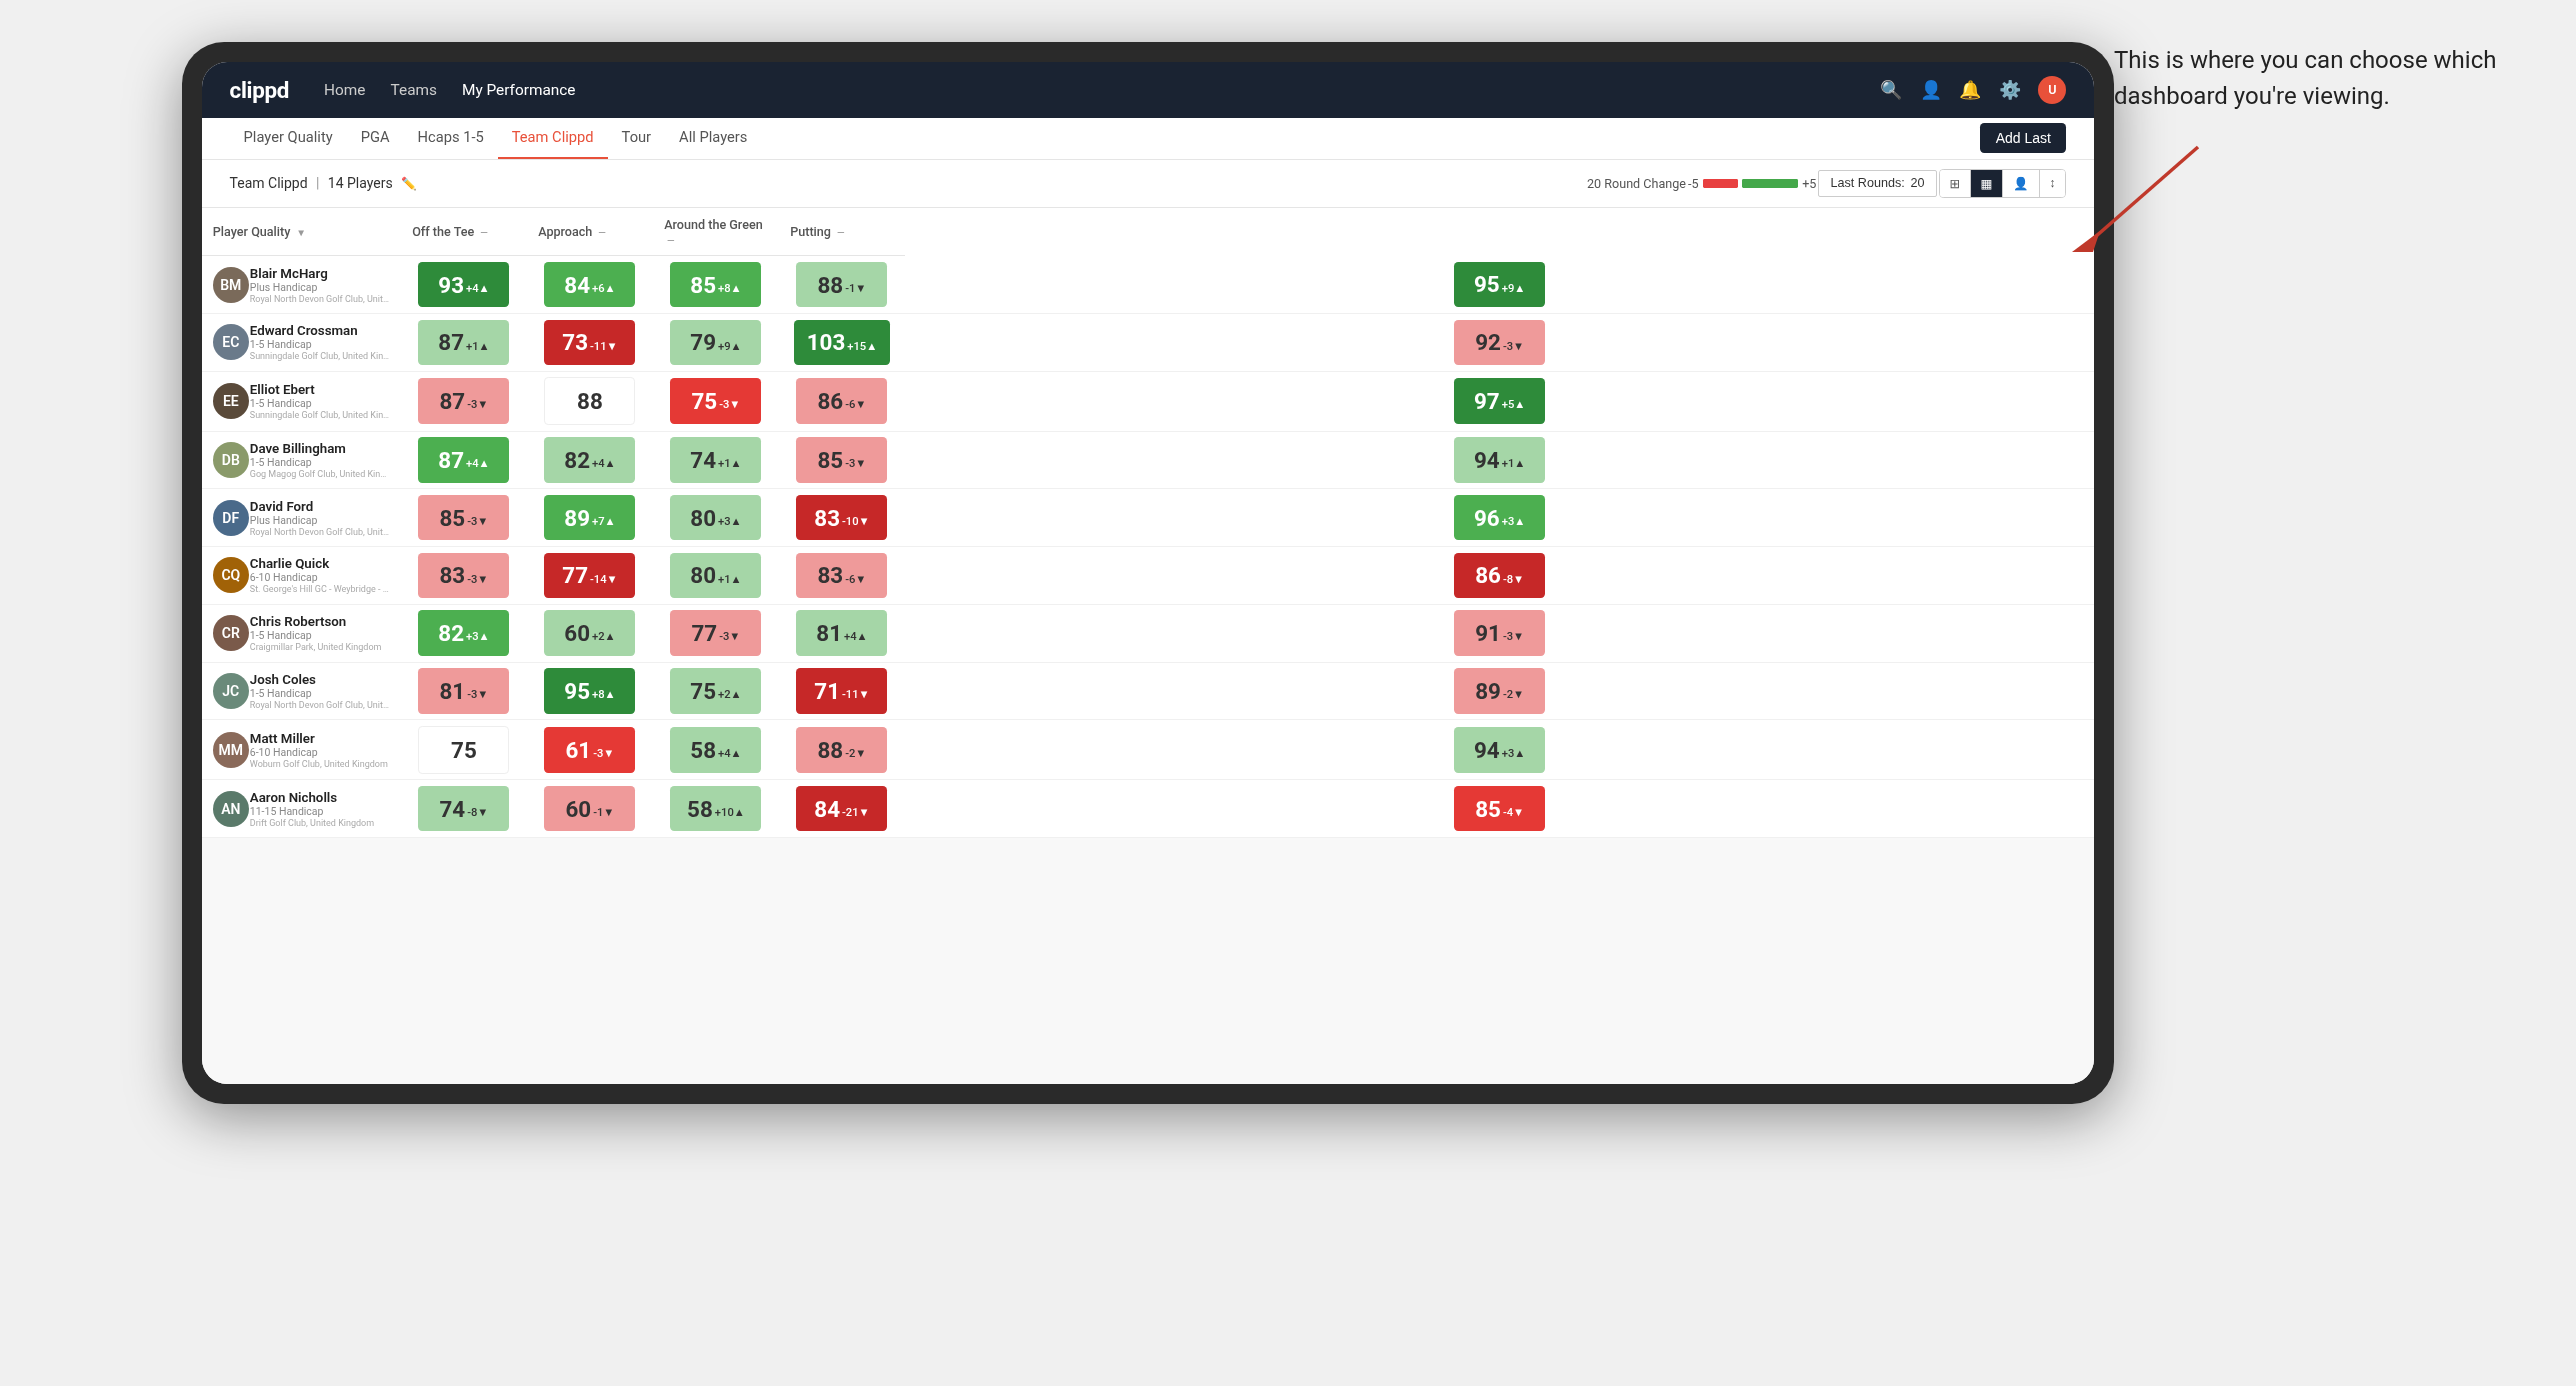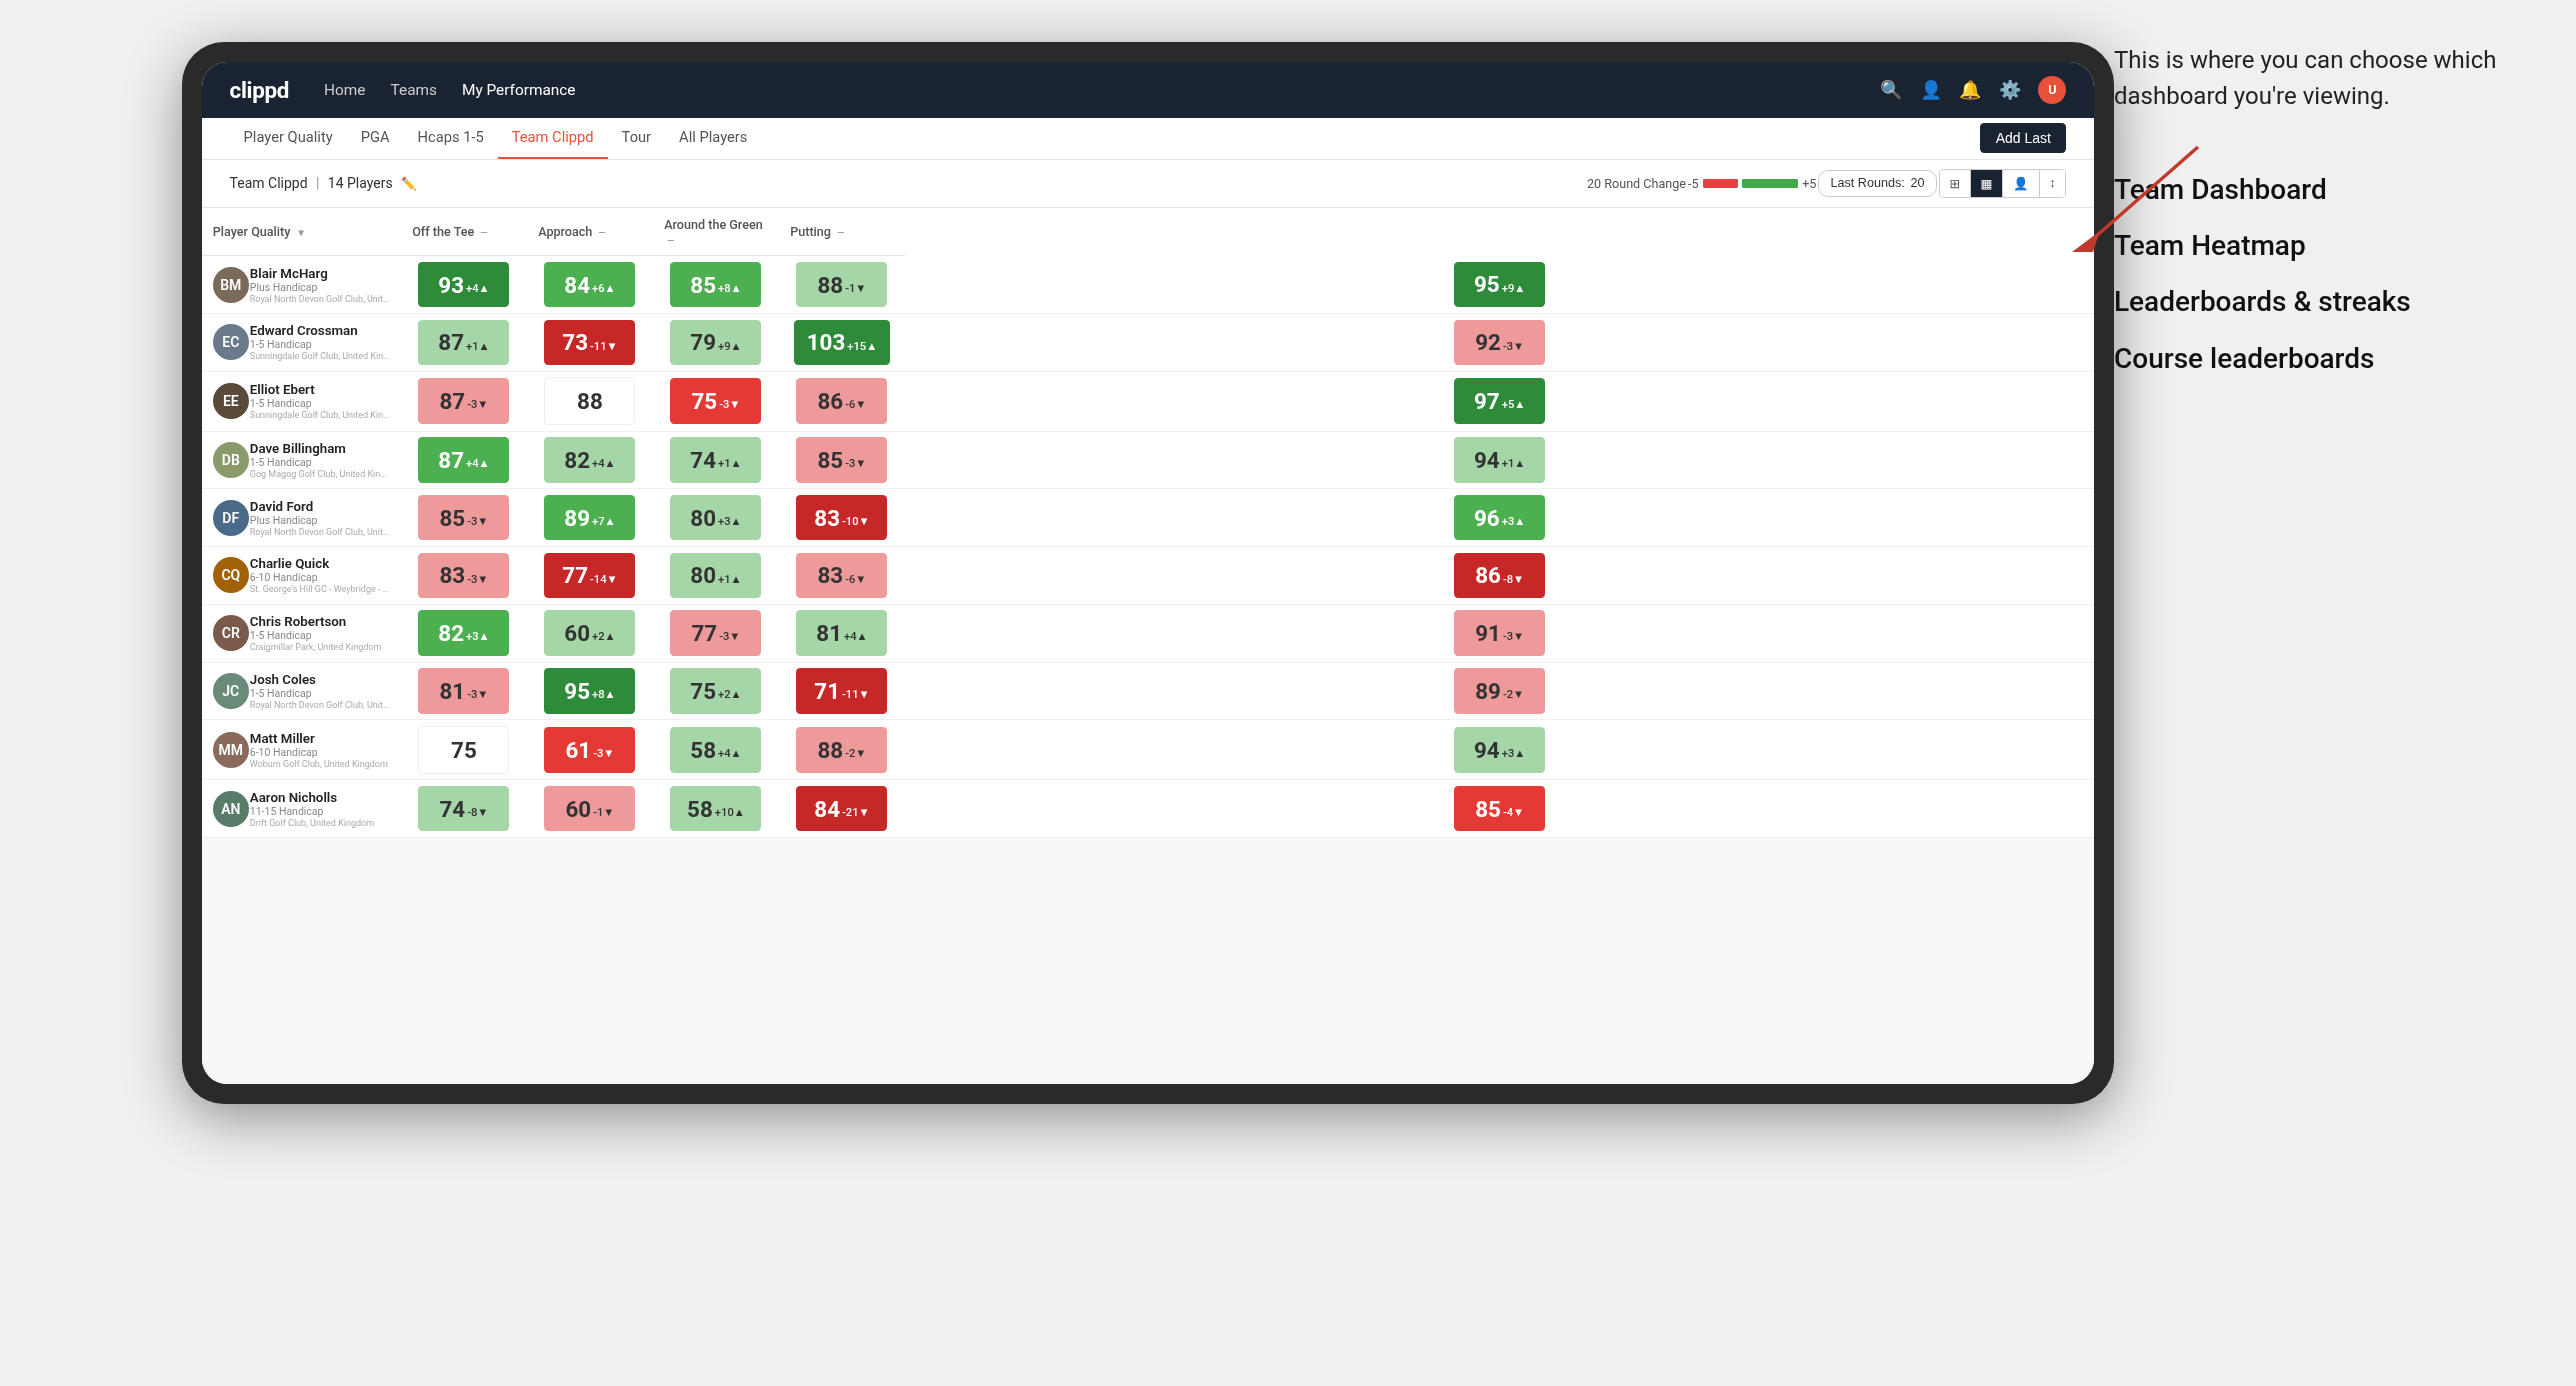--- a/index.html
+++ b/index.html
@@ -174,21 +174,21 @@
     .bar-pos {
       background: #44a84a;
       height: 9.8px;
       width: 56px;
       border-radius: 1.4px;
     }
     .bar-label { font-size: 12.6px; color: #555; }
     .last-rounds-btn {
       background: #fff;
       border: 0.7px solid #ccc;
-      border-radius: 10px;
+      border-radius: 2px;
       padding: 5.6px 11.2px;
       font-size: 12.6px;
       color: #333;
       cursor: pointer;
       display: flex;
       align-items: center;
       gap: 5.6px;
     }
     .view-toggle {
       display: flex;
@@ -896,20 +896,14 @@
 </div>
 
 <div class="annotation-container">
   <p class="callout-text">This is where you can choose which dashboard you're viewing.</p>
 
   <svg class="red-arrow" width="154" height="140" viewBox="0 0 220 200">
     <line x1="200" y1="20" x2="40" y2="160" stroke="#c0392b" stroke-width="5"></line>
     <polygon points="20,170 60,140 50,170" fill="#c0392b"></polygon>
   </svg>
 
-  <div class="options-list">
-    <div class="option-item">Team Dashboard</div>
-    <div class="option-item">Team Heatmap</div>
-    <div class="option-item">Leaderboards &amp; streaks</div>
-    <div class="option-item">Course leaderboards</div>
-  </div>
 </div>
 
 
 </body></html>

